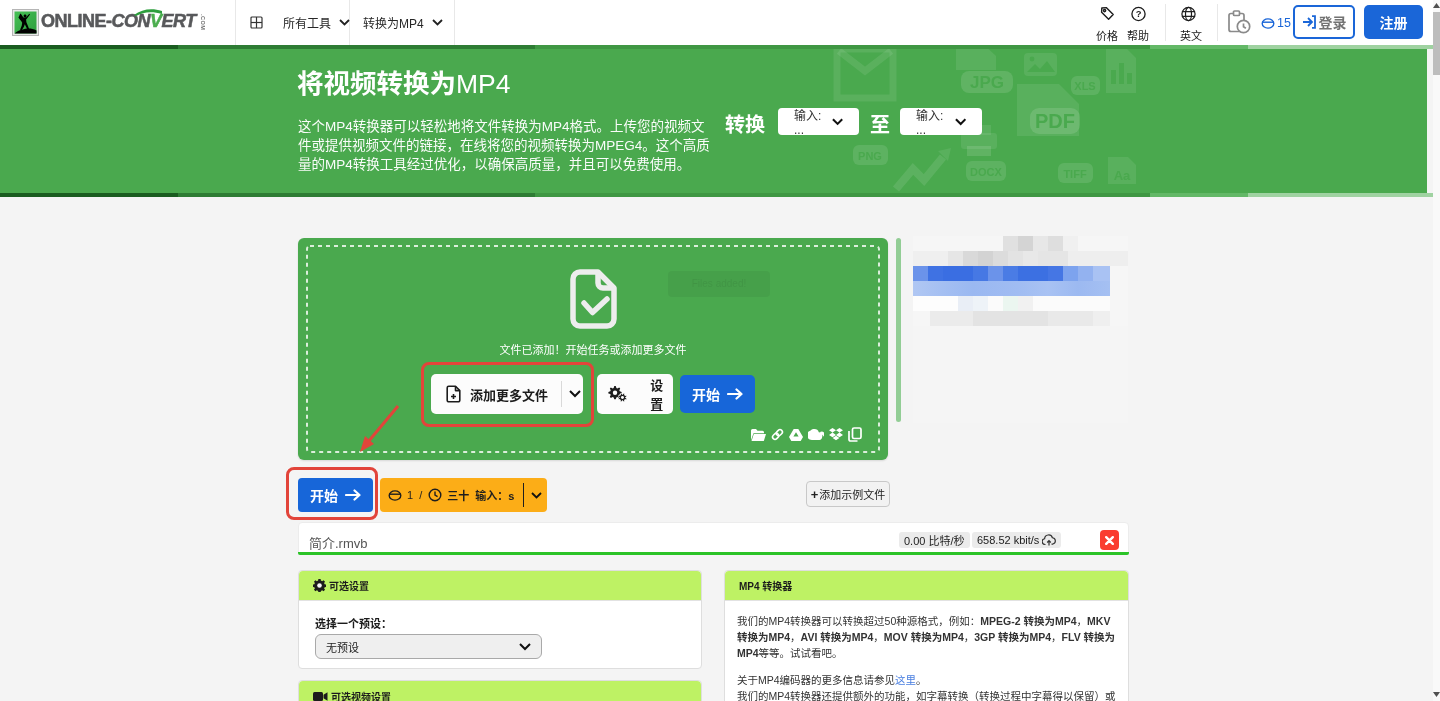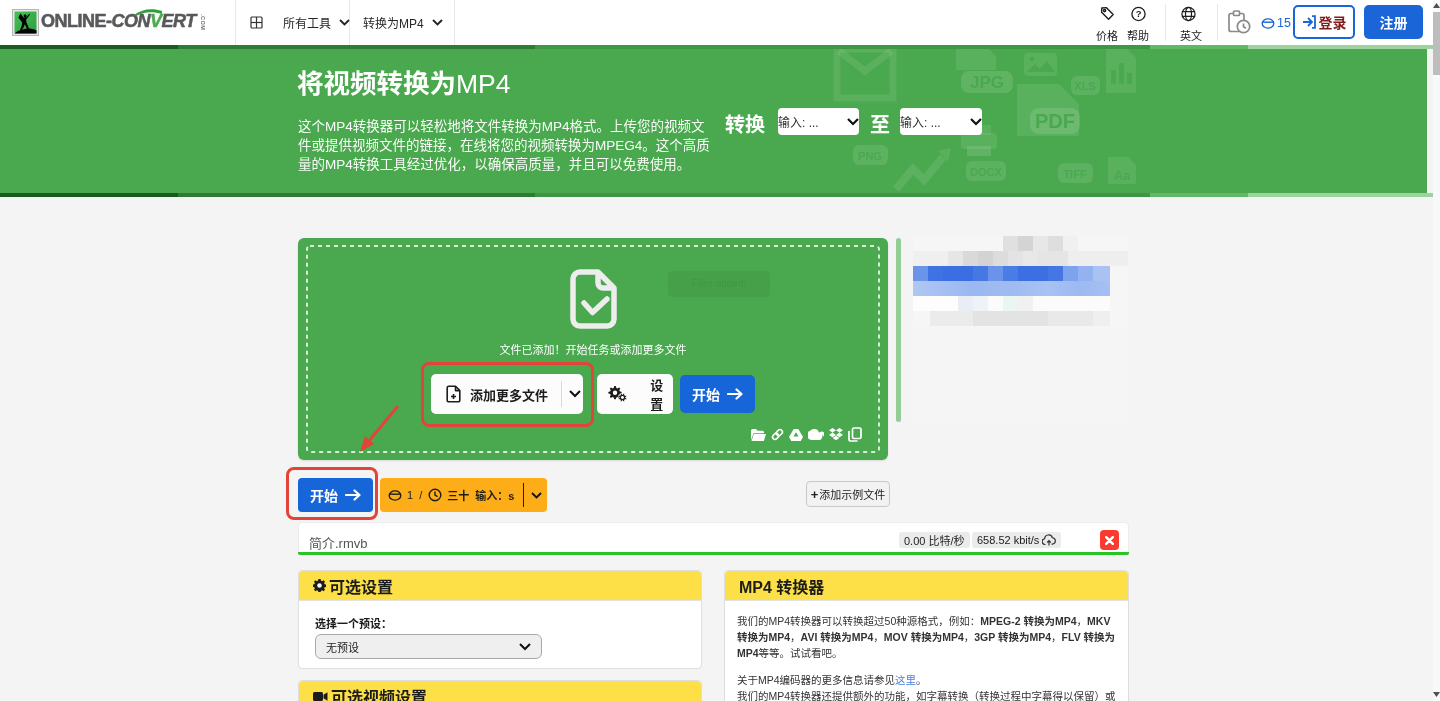--- a/index.html
+++ b/index.html
@@ -17,21 +17,21 @@
   #hero { position:absolute; left:0; top:45px; width:1440px; height:152px; background:#4aa94e; }
   #stripTop, #stripBot { position:absolute; left:0; width:1440px; height:4px;
     background:linear-gradient(to right,#1a5c20 0,#1a5c20 178px,#2e7c34 178px,#2e7c34 535px,#3f9743 535px,#3f9743 1150px,#63b867 1150px,#63b867 1248px,#9fd2a1 1248px,#9fd2a1 1433px,#f6f6f6 1433px); }
   #stripTop { top:45px; }
   #stripBot { top:193px; }
   .heroH1 { position:absolute; left:297px; top:62px; color:#fff; font-size:26.5px; font-weight:bold; }
   .heroH1 .thin { font-weight:normal; }
   .heroP { position:absolute; left:298px; top:117px; color:rgba(255,255,255,0.97); font-size:13.5px; line-height:19px; white-space:nowrap; }
   .heroConv { position:absolute; left:725px; top:109px; color:#fff; font-size:20px; font-weight:bold; }
   .heroSel { position:absolute; top:108px; height:27px; background:#fff; border-radius:4px; color:#333;
-     display:flex; align-items:center; padding:0 0; font-size:12px; }
+     display:flex; align-items:center; padding:0 16px; font-size:12px; }
 
   
   #ubox { position:absolute; left:298px; top:238px; width:590px; height:222px; background:#4aa94e; border-radius:6px; box-shadow:0 1px 2px rgba(0,0,0,0.12); }
   #ubox .dash { position:absolute; left:0; top:0; }
   #ghost { position:absolute; left:370px; top:33px; width:102px; height:26px; background:rgba(0,0,0,0.05); border-radius:4px; color:rgba(0,0,0,0.07); font-size:10px; text-align:center; line-height:26px; }
   #umsg { position:absolute; left:0; top:103px; width:590px; text-align:center; color:#fff; font-size:11px; }
   .wbtn { position:absolute; top:136px; height:40px; background:#fcfcfc; border-radius:5px; display:flex; align-items:center; color:#1c1c1c; font-size:13px; font-weight:bold; }
   #bstart { position:absolute; left:382px; top:137px; width:75px; height:38px; background:#1766d9; border-radius:5px; color:#fff; font-size:14px; font-weight:bold; display:flex; align-items:center; justify-content:center; gap:7px; }
   #srcicons { position:absolute; right:26px; top:189px; display:flex; gap:5px; align-items:center; }
 
@@ -44,21 +44,21 @@
   #sample { position:absolute; left:806px; top:481px; width:84px; height:26px; background:#f2f2f2; border:1px solid #c8c8c8; border-radius:4px; color:#222; font-size:11px; display:flex; align-items:center; justify-content:center; white-space:nowrap; }
 
   
   #frow { position:absolute; left:298px; top:522px; width:831px; height:33px; background:#fff; border:1px solid #ececec; border-radius:4px 4px 0 0; }
   #fbar { position:absolute; left:298px; top:551.5px; width:831px; height:3px; background:#2bc327; border-radius:0 0 2px 2px; }
   .pill { position:absolute; top:9px; height:16px; background:#ebebeb; border-radius:3px; font-size:11px; color:#222; display:flex; align-items:center; padding:0 5px; }
   #xbtn { position:absolute; left:801px; top:7px; width:19px; height:20px; background:#fa3c30; border-radius:4px; color:#fff; display:flex; align-items:center; justify-content:center; }
 
   
   .panel { position:absolute; background:#fff; border:1px solid #dedede; border-radius:4px; }
-  .phead { height:30px; background:#fde047; border-bottom:1px solid #e2e2e2; border-radius:4px 4px 0 0; display:flex; align-items:center; padding-left:14px; font-size:16px; font-weight:bold; color:#1c1c1c; gap:3px;text-align:right; }
+  .phead { height:30px; background:#bef264; border-bottom:1px solid #e2e2e2; border-radius:4px 4px 0 0; display:flex; align-items:center; padding-left:14px; font-size:10px; font-weight:bold; color:#1c1c1c; gap:3px;text-align:right; }
   #lp1 { left:298px; top:570px; width:404px; height:99px; }
   #lp2 { left:298px; top:680px; width:404px; height:31px; border-radius:4px 4px 0 0; }
   #rp  { left:724px; top:570px; width:405px; height:141px; }
   #rp .pbody { padding:12px 12px 0 12px; font-size:10.5px; line-height:16px; color:#333; white-space:nowrap; }
   #presetLabel { position:absolute; left:16px; top:44px; font-size:11px; font-weight:bold; color:#1c1c1c; }
   #presetSel { position:absolute; left:16px; top:63px; width:227px; height:25px; background:#efefef; border:1px solid #a9a9a9; border-radius:6px; font-size:11px; color:#222; display:flex; align-items:center; padding:0 10px; }
 
   
   .redbox { position:absolute; border:3px solid #e2443a; border-radius:8px; }
 
@@ -143,21 +143,21 @@
     <circle cx="15.5" cy="16.5" r="6.2" fill="#fff"></circle>
     <path d="M15.5 13.5 v3.2 l2.4 1.6"></path>
   </svg>
 
   <div class="abs" style="left:1261px;top:16px;color:#1a66d8;font-size:12.5px;display:flex;align-items:center;gap:2px">
     <svg width="14" height="11" viewBox="0 0 14 11" fill="none" stroke="#1a66d8" stroke-width="1.4">
         <ellipse cx="7" cy="5.5" rx="5.8" ry="4.6"></ellipse>
         <path d="M1.6 4.2 h10.8"></path>
       </svg>15</div>
 
-  <div class="abs" style="left:1293px;top:5px;width:62px;height:34px;border:2px solid #1a66d8;border-radius:5px;background:#fff;color:#7f1d1d;font-weight:bold;font-size:14px;display:flex;align-items:center;justify-content:center;gap:2px">
+  <div class="abs" style="left:1293px;top:5px;width:62px;height:34px;border:2px solid #1a66d8;border-radius:5px;background:#fff;color:#737373;font-weight:bold;font-size:14px;display:flex;align-items:center;justify-content:center;gap:2px">
     <svg width="15" height="14" viewBox="0 0 15 14" fill="none" stroke="#1a66d8" stroke-width="1.8">
         <path d="M1 7 h8 M6 3 l4 4 -4 4"></path>
         <path d="M10 1.2 h3 v11.6 h-3"></path>
       </svg>登录</div>
 
   <div class="abs" style="left:1364px;top:5px;width:59px;height:34px;border-radius:5px;background:#1a66d8;color:#fff;font-weight:bold;font-size:14px;display:flex;align-items:center;justify-content:center">注册</div>
 </div>
 
 <div id="hero">
 

